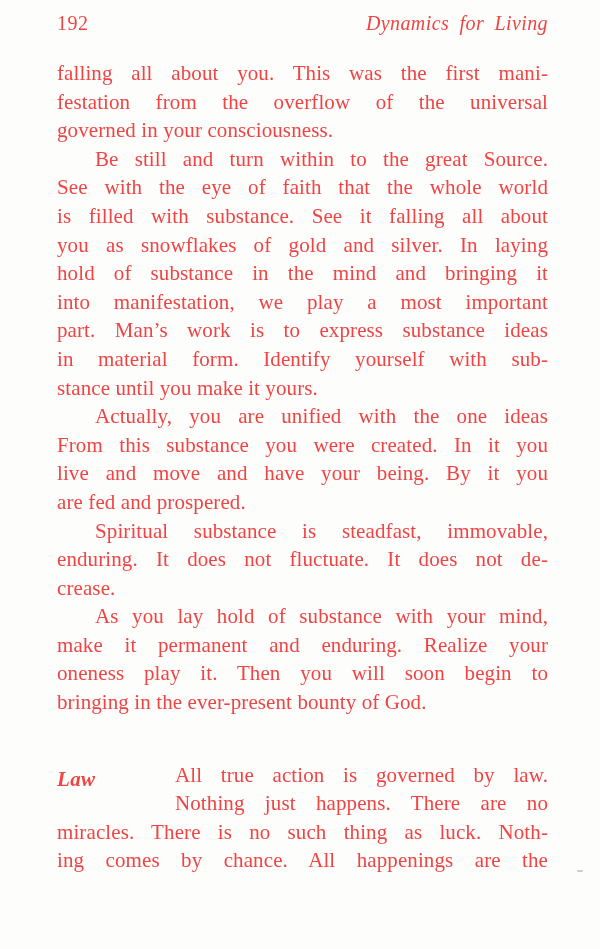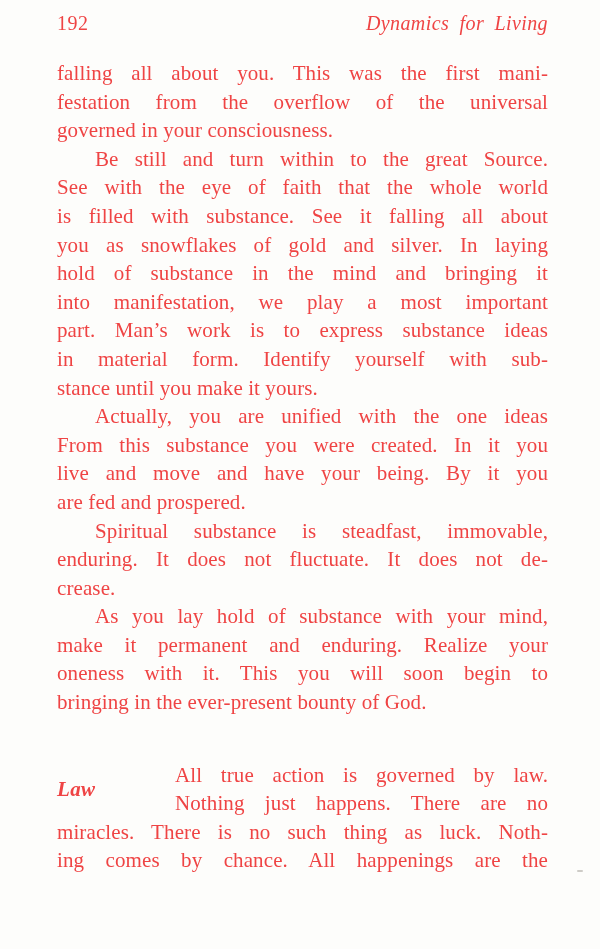--- a/index.html
+++ b/index.html
@@ -53,21 +53,21 @@
   }
   .section {
     position: relative;
     margin-top: 44px;
     font-size: 21px;
     line-height: 28.6px;
   }
   .section-label {
     position: absolute;
     left: 0;
-    top: 14px;
+    top: 4px;
     font-weight: bold;
     font-style: italic;
     letter-spacing: 0.3px;
   }
   .line.hang {
     padding-left: 118px;
   }
   .scan-speck {
     position: absolute;
     left: 577px;
@@ -112,21 +112,21 @@
         <div class="line last">are fed and prospered.</div>
       </div>
       <div class="paragraph">
         <div class="line indent">Spiritual substance is steadfast, immovable,</div>
         <div class="line">enduring. It does not fluctuate. It does not de-</div>
         <div class="line last">crease.</div>
       </div>
       <div class="paragraph">
         <div class="line indent">As you lay hold of substance with your mind,</div>
         <div class="line">make it permanent and enduring. Realize your</div>
-        <div class="line">oneness with it. This you will soon begin to</div>
+        <div class="line">oneness play it. Then you will soon begin to</div>
         <div class="line last">bringing in the ever-present bounty of God.</div>
       </div>
     </div>
 
   <div class="section">
     <span class="section-label">Law</span>
     <div id="section-lines">
         <div class="line hang">All true action is governed by law.</div>
         <div class="line hang">Nothing just happens. There are no</div>
         <div class="line">miracles. There is no such thing as luck. Noth-</div>

